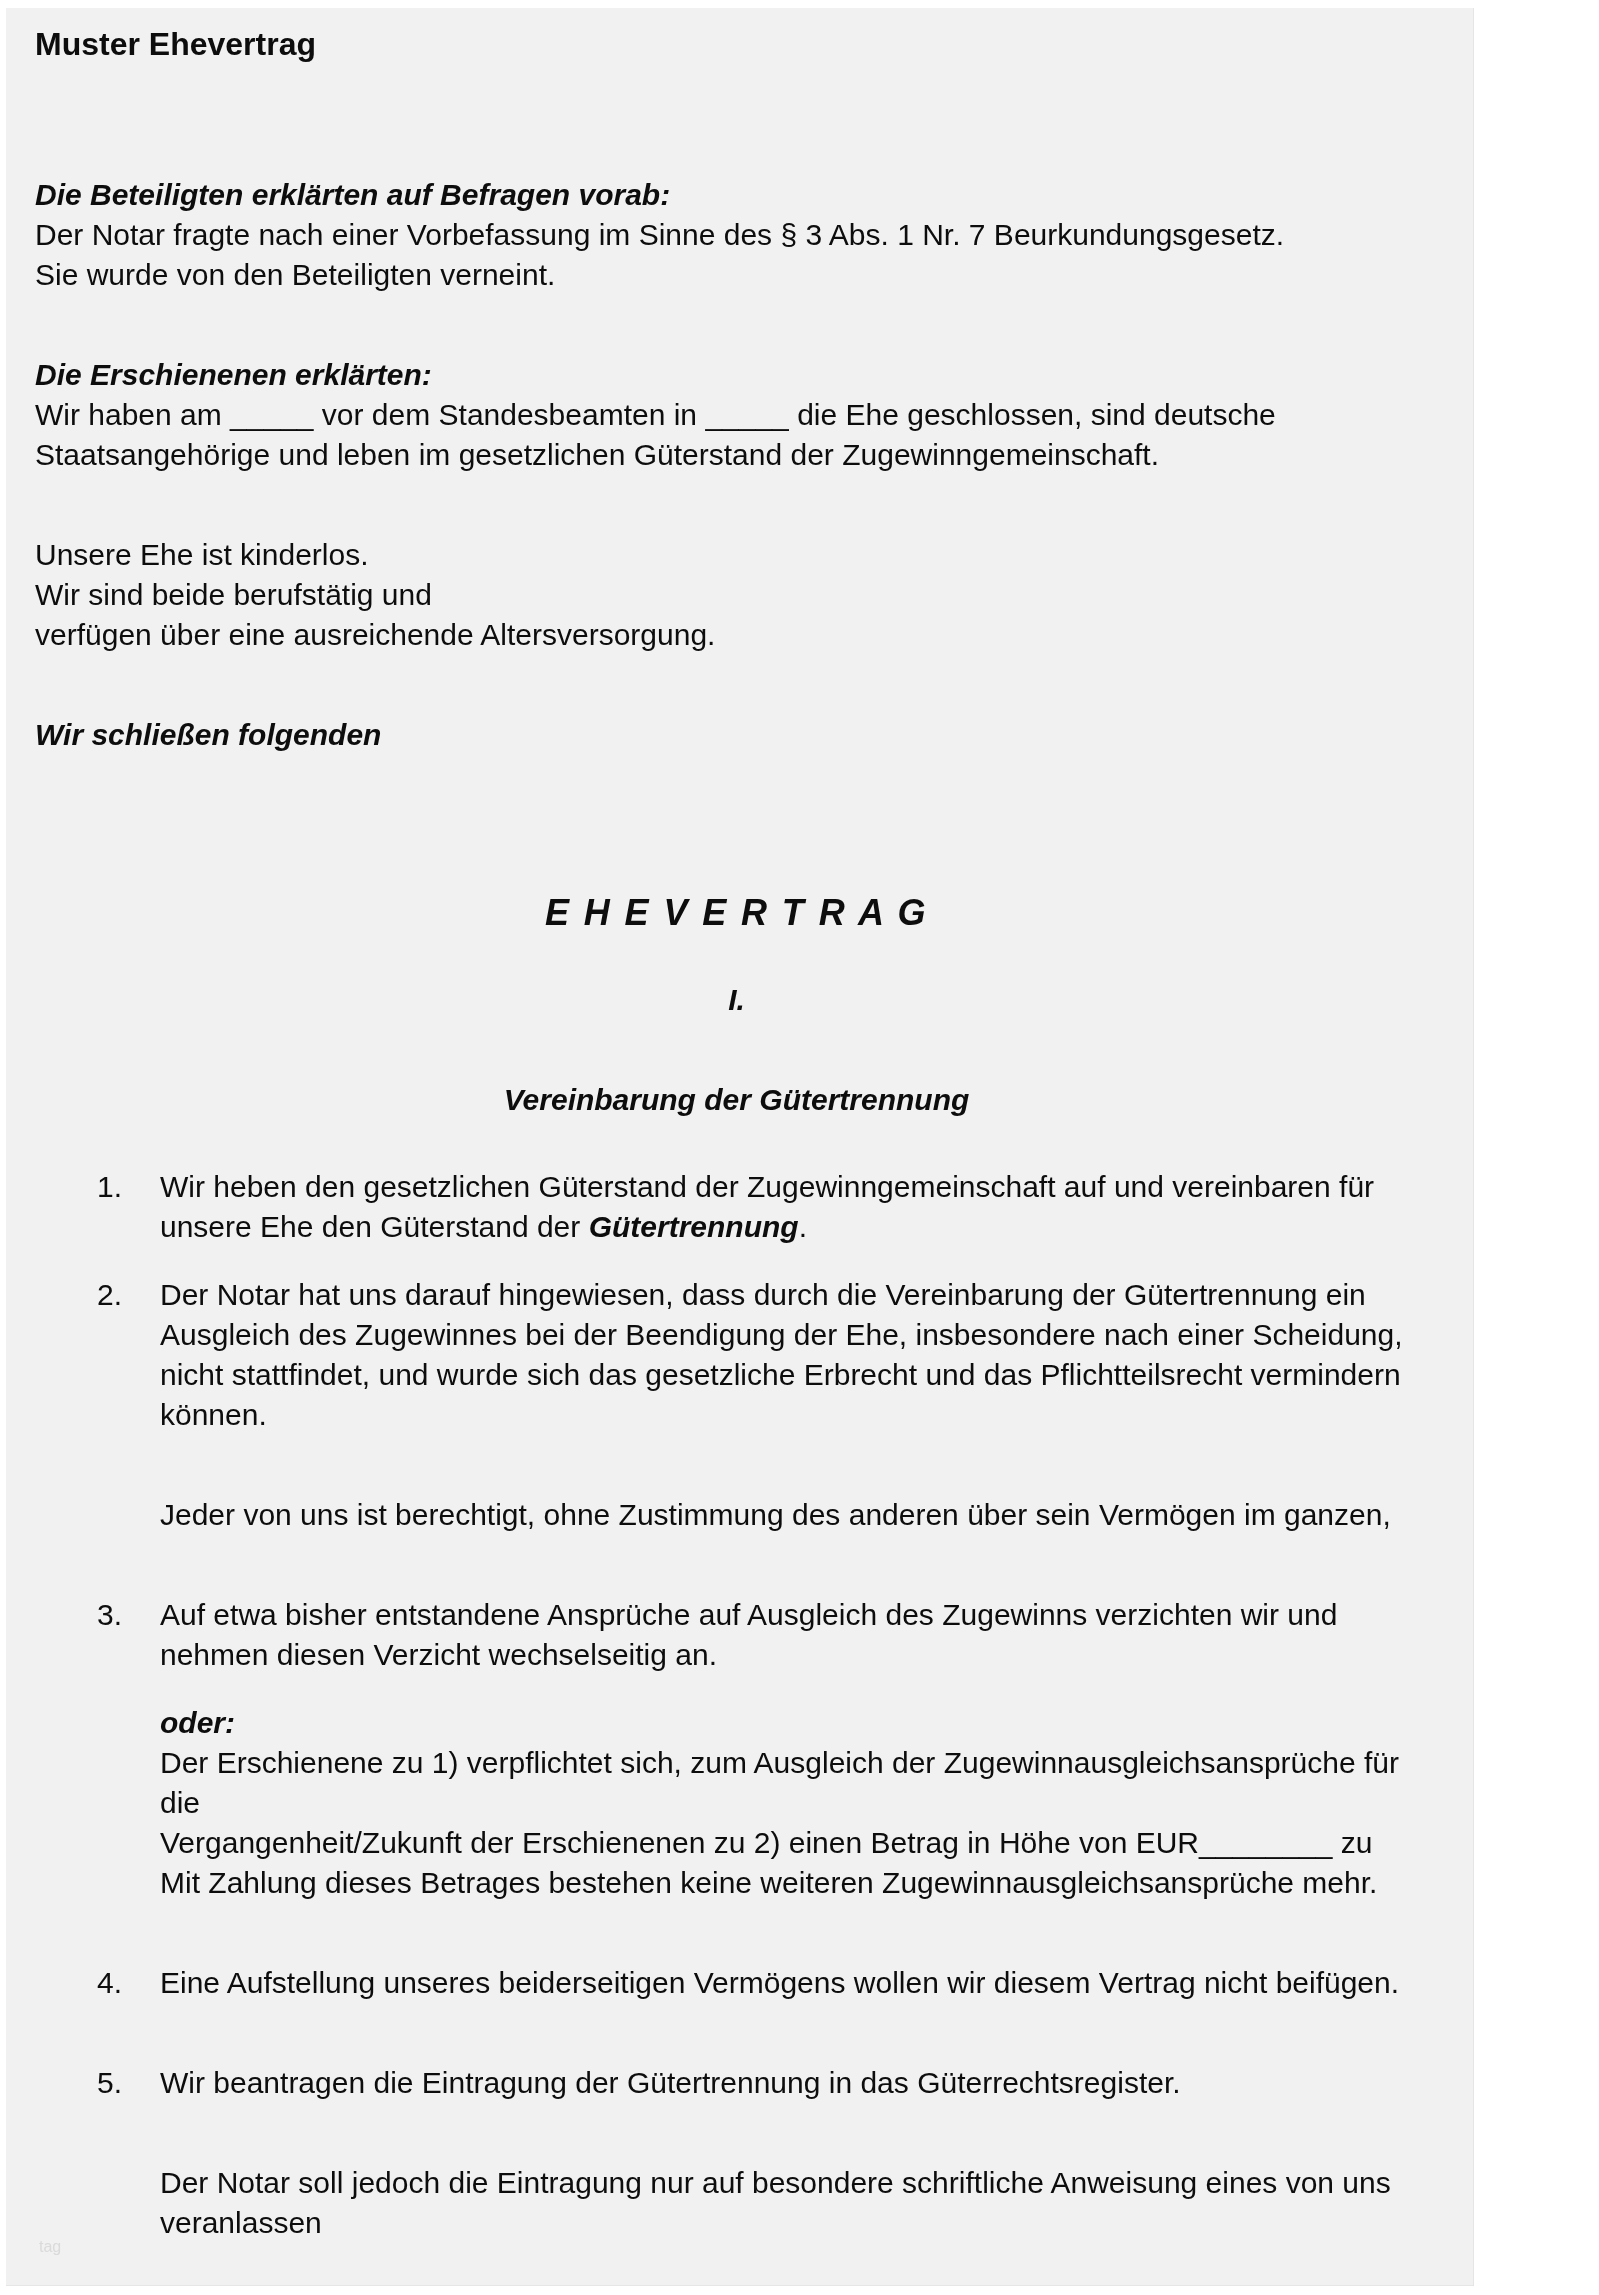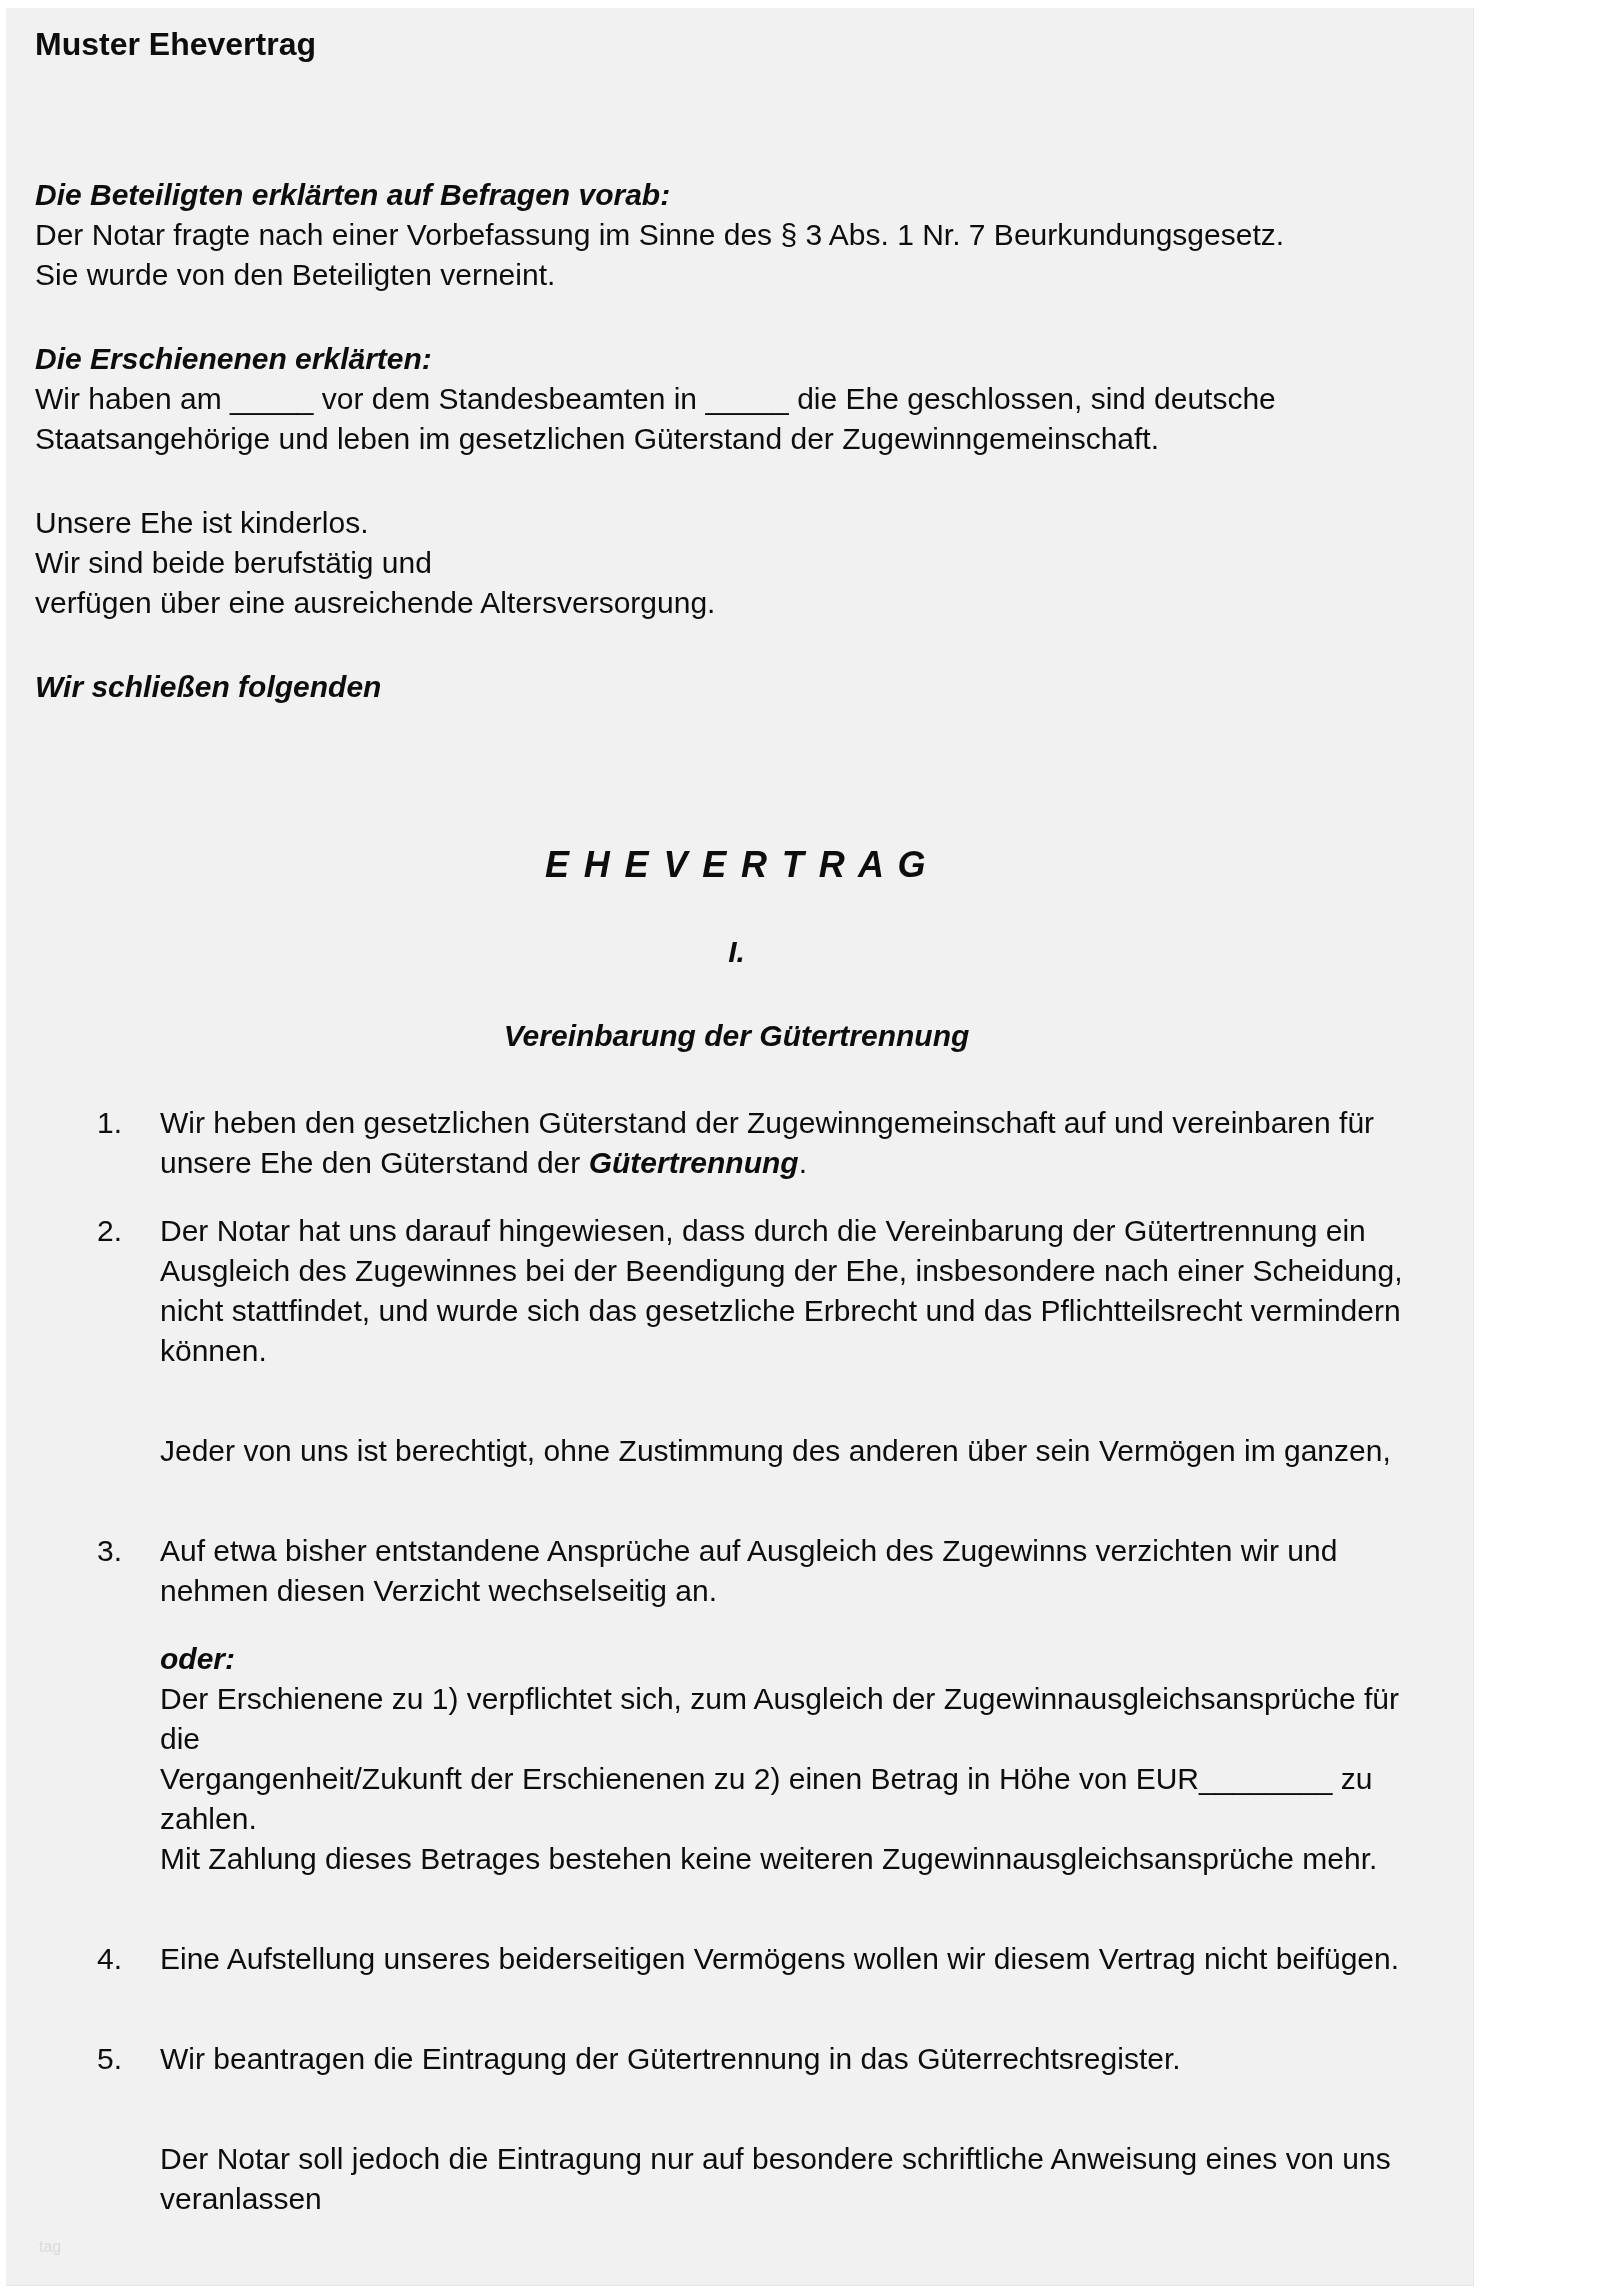--- a/index.html
+++ b/index.html
@@ -52,21 +52,21 @@
   .item .num {
     position: absolute;
     left: 62px;
     top: 0;
     height: 40px;
     line-height: 40px;
   }
   .sub { margin-left: 125px; }
   .mt35  { margin-top: 28px; }
   .mt50  { margin-top: 60px; }
-  .mt55  { margin-top: 44px; }
+  .mt55  { margin-top: 60px; }
   .mt60  { margin-top: 47px; }
   .mt140 { margin-top: 111px; }
   .mt175 { margin-top: 138px; }
   .watermark {
     position: absolute;
     left: 33px;
     bottom: 30px;
     font-size: 16px;
     color: #dadada;
   }
@@ -127,21 +127,20 @@
       <span class="num">3.</span>
       <div class="line">Auf etwa bisher entstandene Ansprüche auf Ausgleich des Zugewinns verzichten wir und</div>
       <div class="line">nehmen diesen Verzicht wechselseitig an.</div>
     </div>
 
     <div class="sub mt35">
       <div class="line bold">oder:</div>
       <div class="line">Der Erschienene zu 1) verpflichtet sich, zum Ausgleich der Zugewinnausgleichsansprüche für</div>
       <div class="line">die</div>
       <div class="line">Vergangenheit/Zukunft der Erschienenen zu 2) einen Betrag in Höhe von EUR________ zu</div>
-      <div class="line">zahlen.</div>
       <div class="line">Mit Zahlung dieses Betrages bestehen keine weiteren Zugewinnausgleichsansprüche mehr.</div>
     </div>
 
     <div class="item mt50">
       <span class="num">4.</span>
       <div class="line">Eine Aufstellung unseres beiderseitigen Vermögens wollen wir diesem Vertrag nicht beifügen.</div>
     </div>
 
     <div class="item mt50">
       <span class="num">5.</span>

